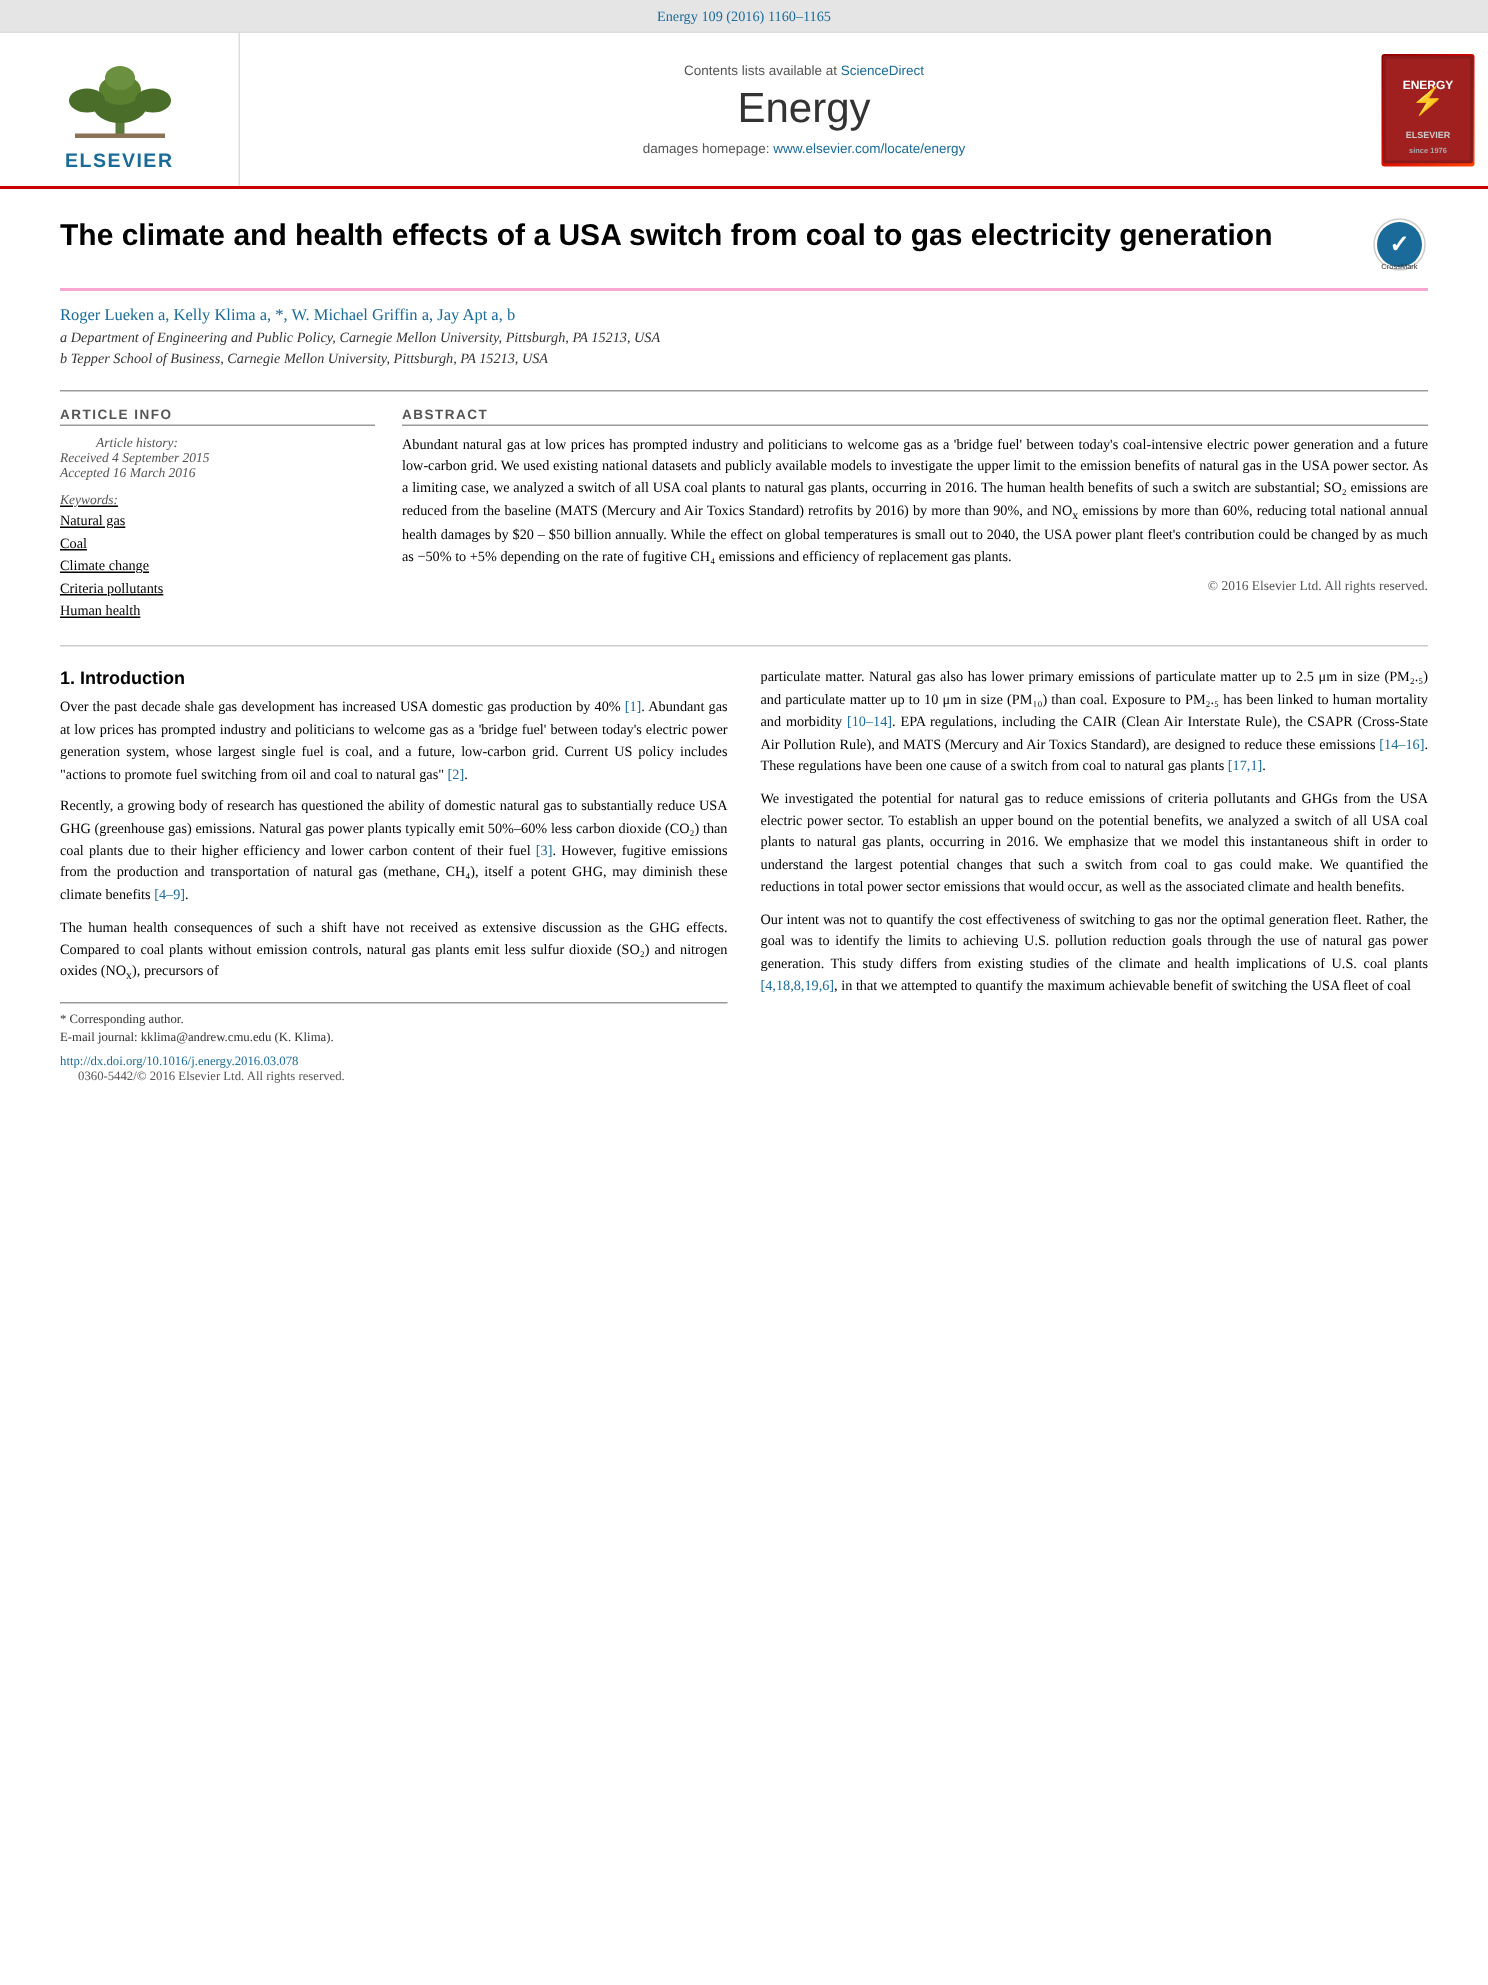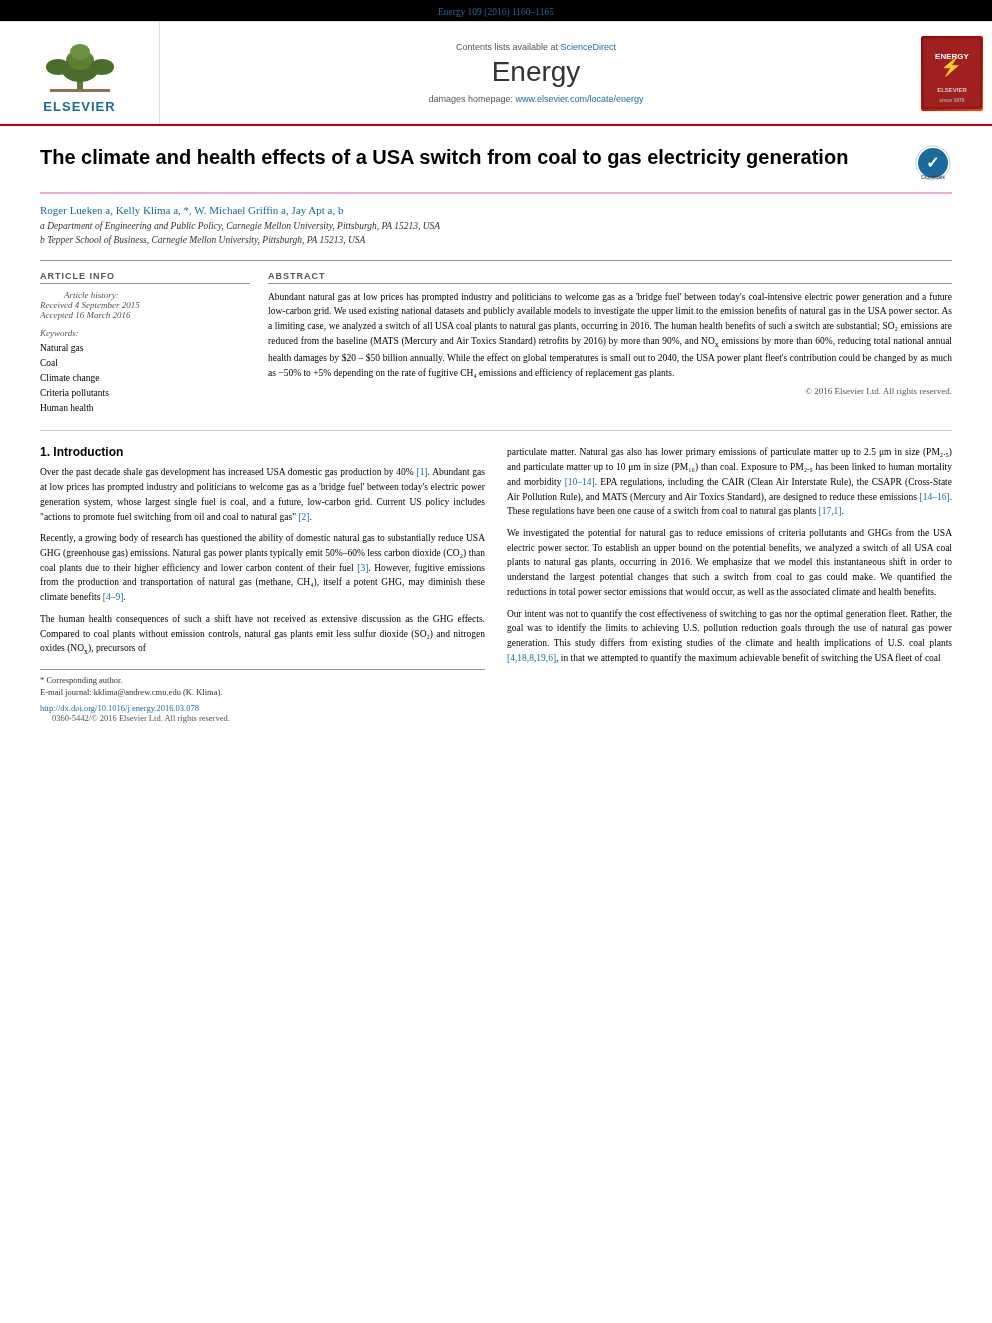--- a/index.html
+++ b/index.html
@@ -12,21 +12,21 @@
       min-height: 1323px;
     }
 
     .page-wrapper {
       width: 992px;
       background: #fff;
     }
 
     
     .top-banner {
-      background: #000000;
+      background: #e5e5e5;
       text-align: center;
       padding: 6px 0 4px;
       border-bottom: 1px solid #ddd;
     }
     .top-banner .journal-ref {
       font-size: 9.5px;
       color: #1a6b9a;
     }
 
     
@@ -213,20 +213,21 @@
     }
 
     .article-history .history-label {
       font-style: italic;
       color: #555;
       margin-left: 24px;
     }
 
     .keywords-section {
       margin-top: 8px;
+      text-decoration: underline;
     }
 
     .keywords-title {
       font-size: 9px;
       font-style: italic;
       color: #555;
       margin-bottom: 3px;
     }
 
     .keyword-item {

